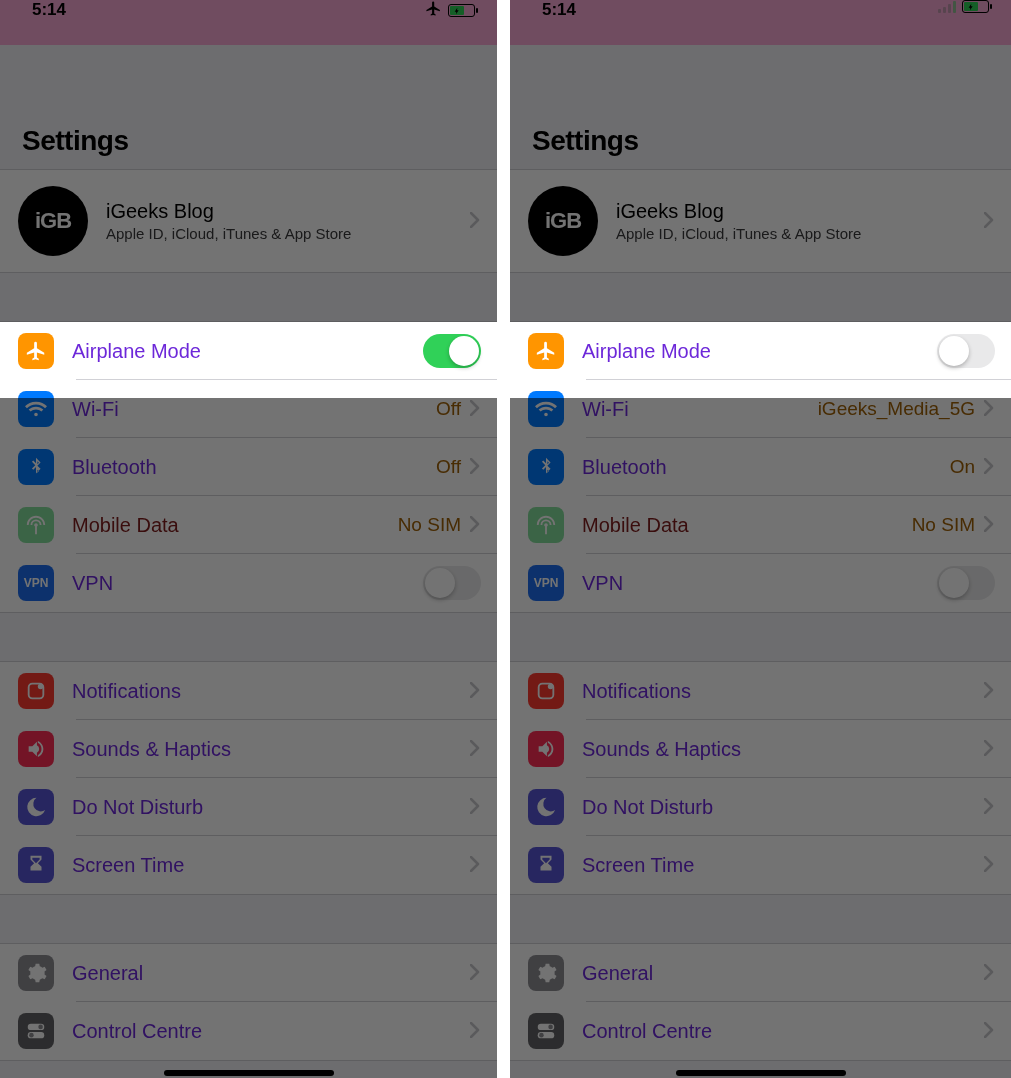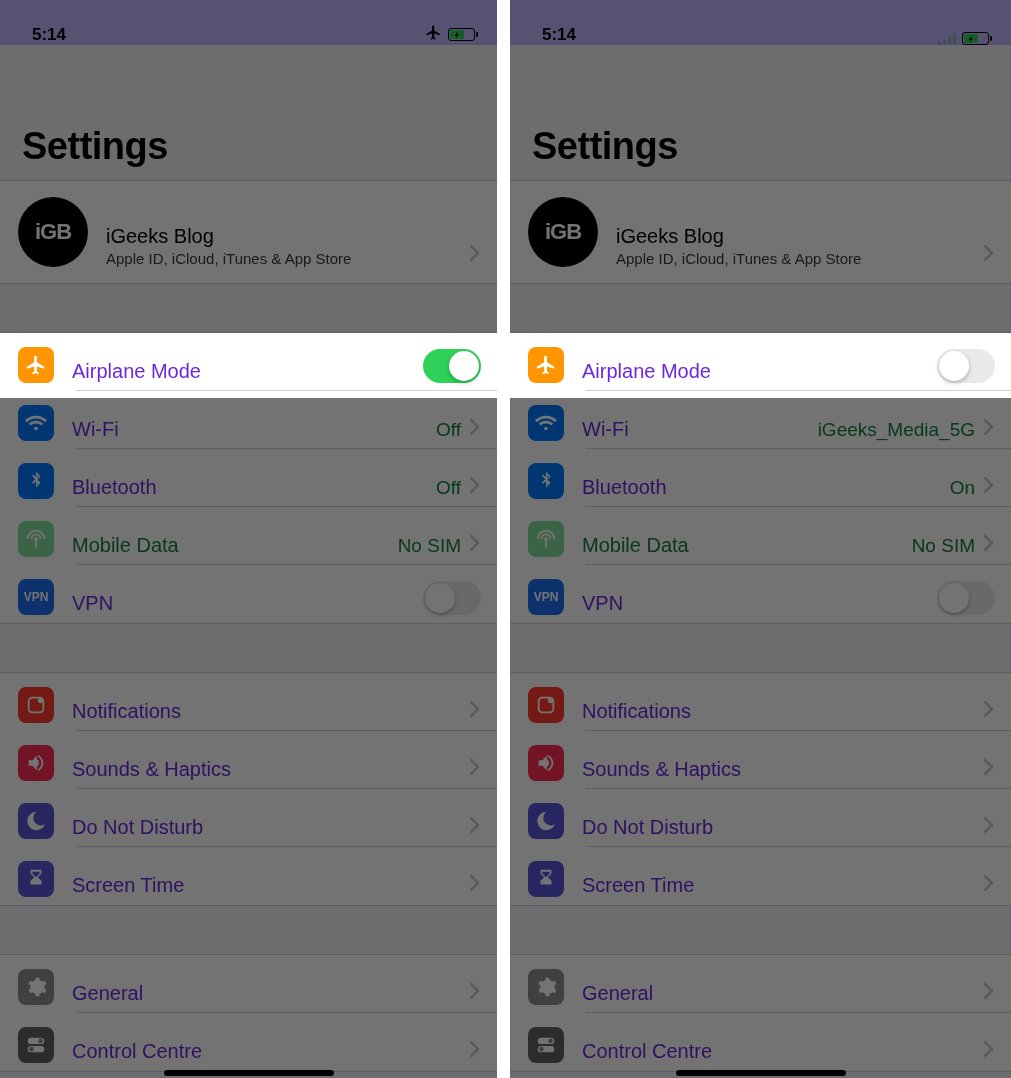--- a/index.html
+++ b/index.html
@@ -34,24 +34,24 @@
     pointer-events: none;
     z-index: 5;
   }
   .dim-top { top: 0; height: 339px; }
   .dim-bottom { top: 398px; bottom: 0; }
 
   
   .status-bar {
     height: 45px;
     display: flex;
-    align-items: flex-end;
+    align-items: flex-start;
     justify-content: space-between;
     padding: 0 22px 0 32px;
-    background: #c4b5fd;
+    background: #f9a8d4;
   }
   .status-time {
     font-size: 17px;
     font-weight: 600;
     color: #000;
   }
   .status-right {
     display: flex;
     align-items: center;
     gap: 6px;
@@ -86,39 +86,39 @@
   .battery-fill{
     position:absolute; left:1px; top:1px; bottom:1px;
     width: 55%;
     background:#30d158; border-radius:1px;
     display:flex; align-items:center; justify-content:center;
   }
   .battery-fill svg{width:8px;height:8px;fill:#000;}
 
   
   .page-title {
-    font-size: 38px;
+    font-size: 28px;
     font-weight: 800;
     color: #000;
     padding: 80px 22px 12px 22px;
     background: #f2f2f7;
     letter-spacing: -0.5px;
   }
 
   
   .section {
     background: #fff;
     border-top: 1px solid #d1d1d6;
     border-bottom: 1px solid #d1d1d6;
   }
   .gap-medium { height: 48px; background:#f2f2f7;}
 
   .row {
     display: flex;
-    align-items: flex-end;
+    align-items: center;
     min-height: 58px;
     padding: 8px 16px 8px 18px;
     position: relative;
   }
   .row .sep {
     position:absolute; left:76px; right:0; bottom:0;
     height:1px; background:#d1d1d6;
   }
   .row:last-child .sep { display:none; }
 
@@ -133,24 +133,24 @@
   .orange{background:#ff9500;} .blue{background:#007aff;}
   .green{background:#34c759;} .bluevpn{background:#1d6ef0;}
   .red{background:#ff3b30;} .pink{background:#ff2d55;}
   .indigo{background:#5856d6;} .gray{background:#8e8e93;}
   .darkgray{background:#636366;}
   .label {
     flex: 1;
     font-size: 20px;
     color: #6d28d9;
   }
-  .label.disabled { color: #15803d; }
+  .label.disabled { color: #7f1d1d; }
   .detail {
     font-size: 19px;
-    color: #15803d;
+    color: #a16207;
     margin-right: 8px;
   }
   .chevron {
     color:#c7c7cc;
     font-size: 22px;
     width: 12px;
     text-align:center;
   }
   .chevron svg{width:10px;height:16px;fill:#c7c7cc;}
 

